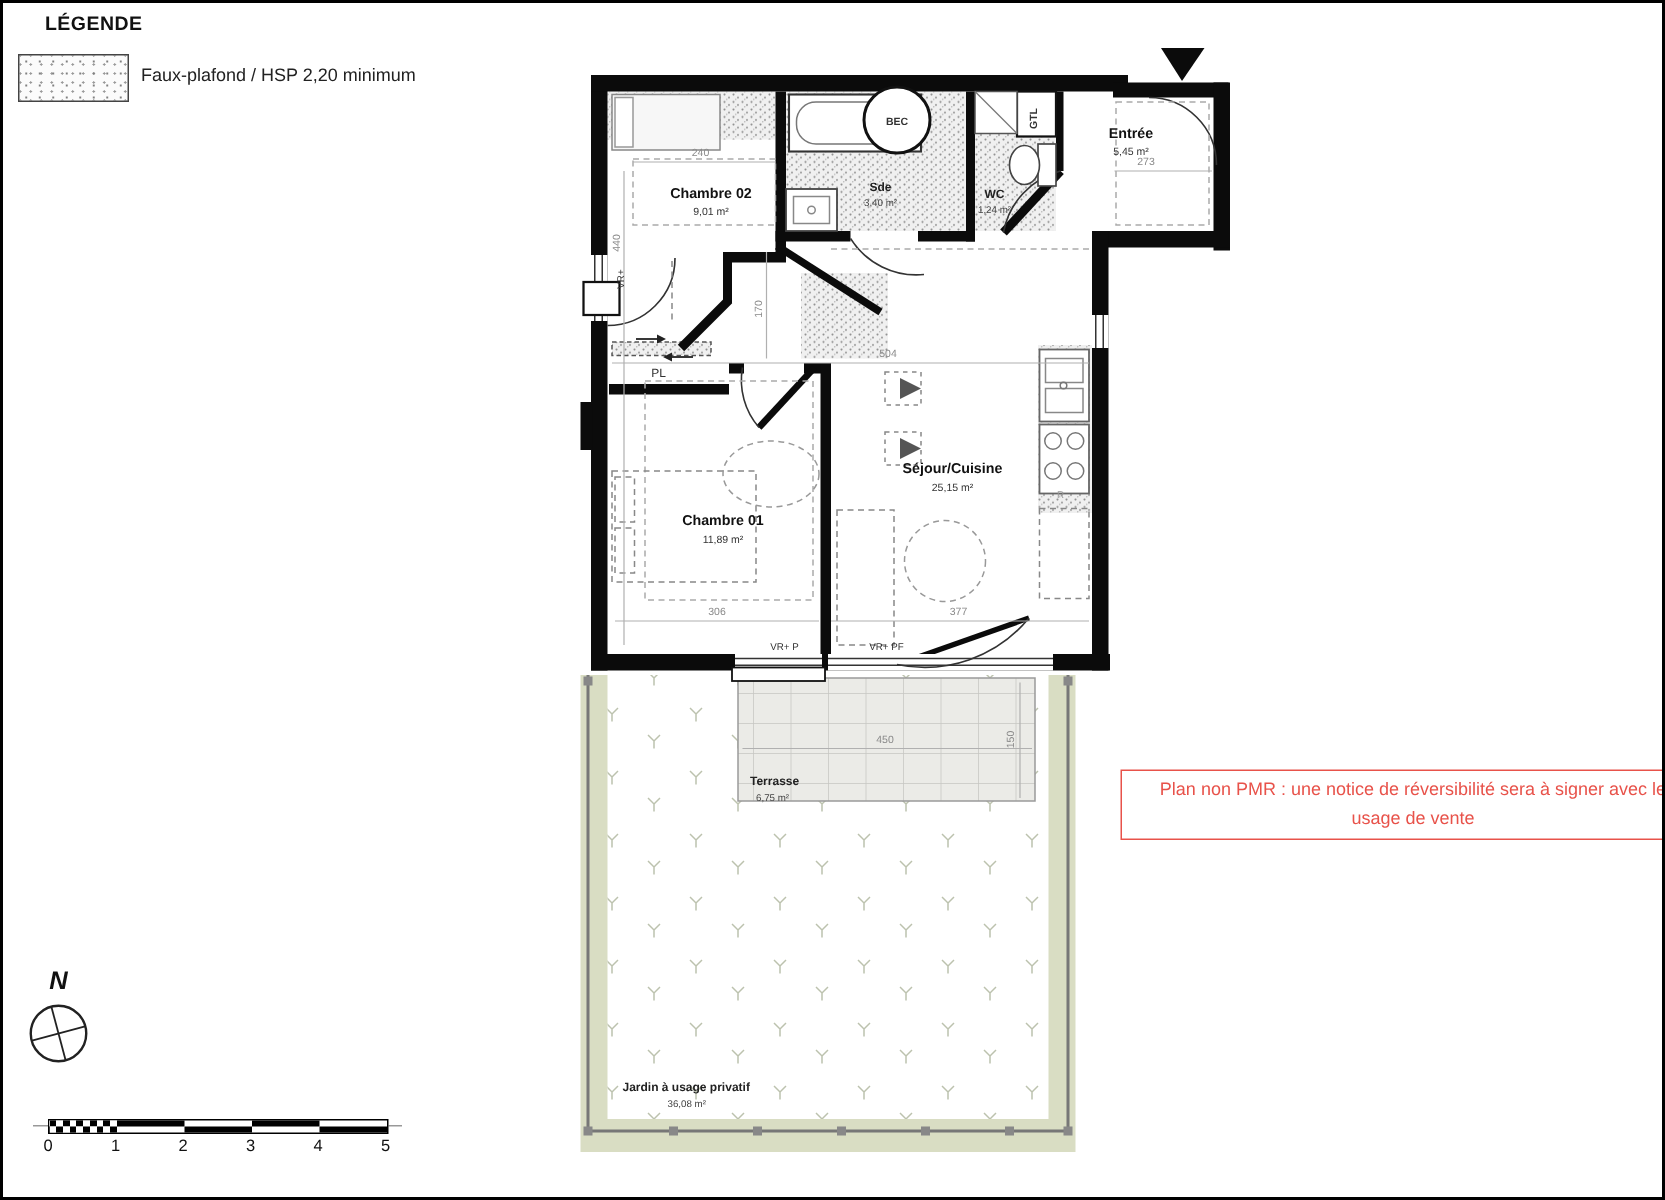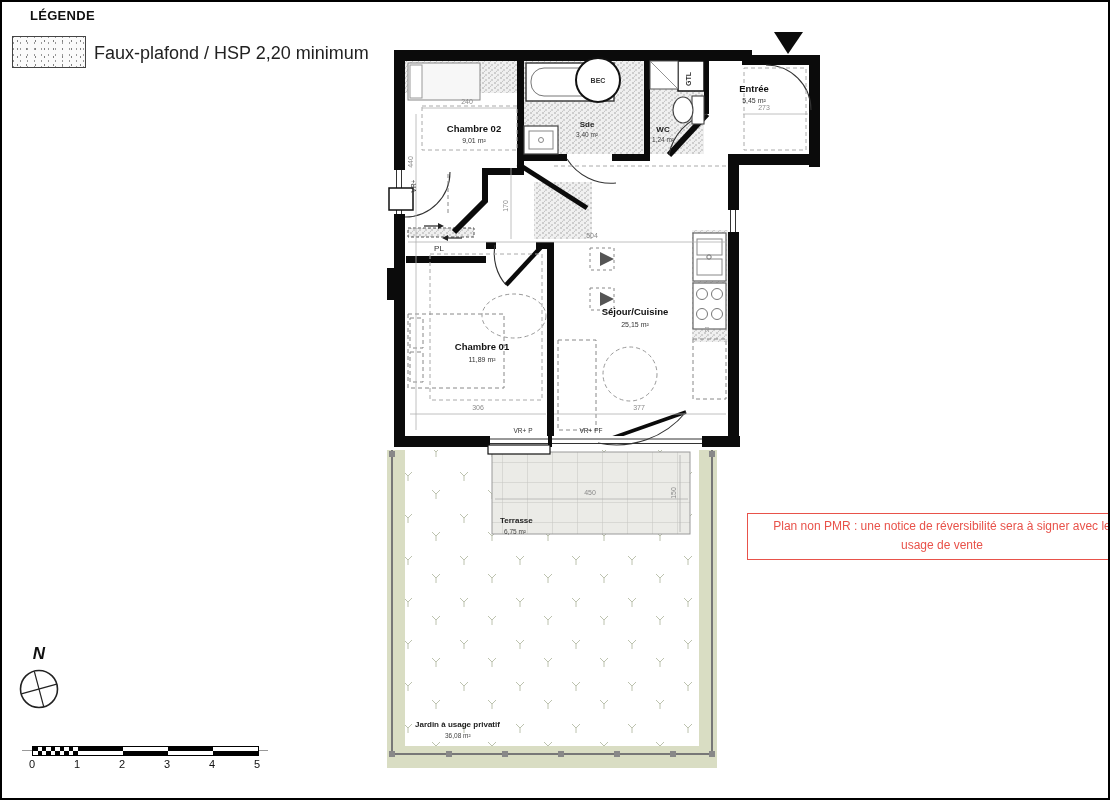--- a/index.html
+++ b/index.html
@@ -7,21 +7,21 @@
         box-sizing:border-box;background:#fff;overflow:hidden;
         font-family:"Liberation Sans", sans-serif;color:#111;}
   .abs{position:absolute;}
   
   .legend-title{left:28px;top:6px;font-size:13px;font-weight:bold;letter-spacing:.3px;}
   .legend-swatch{left:10px;top:34px;width:72px;height:30px;border:1px solid #444;
      background-color:#fbfbfb;
      background-image:radial-gradient(circle,#808080 .8px,transparent 1px),
                       radial-gradient(circle,#9a9a9a .7px,transparent .9px);
      background-size:9px 8px,7px 6px;background-position:0 0,4px 3px;}
-  .legend-label{left:92px;top:41px;font-size:18px;color:#222;text-align:center;}
+  .legend-label{left:92px;top:41px;font-size:12px;color:#222;text-align:center;}
   
   .note-box{left:745px;top:511px;width:356px;min-height:40px;border:1px solid #e8524a;
      color:#e8524a;font-size:12px;text-align:center;padding:3px 0 2px 16px;line-height:1.55;}
   .note-box div{white-space:nowrap;}
   
   .sb-line{left:20px;top:748px;width:246px;height:1px;background:#999;}
   .sb{left:30px;top:744px;width:227px;height:10px;border:1px solid #000;box-sizing:border-box;background:#fff;}
   .sb i{position:absolute;display:block;}
   .sb .ck-top{left:0;top:0;width:45px;height:4px;
      background:repeating-linear-gradient(90deg,#000 0 4.5px,#fff 4.5px 9px);}

